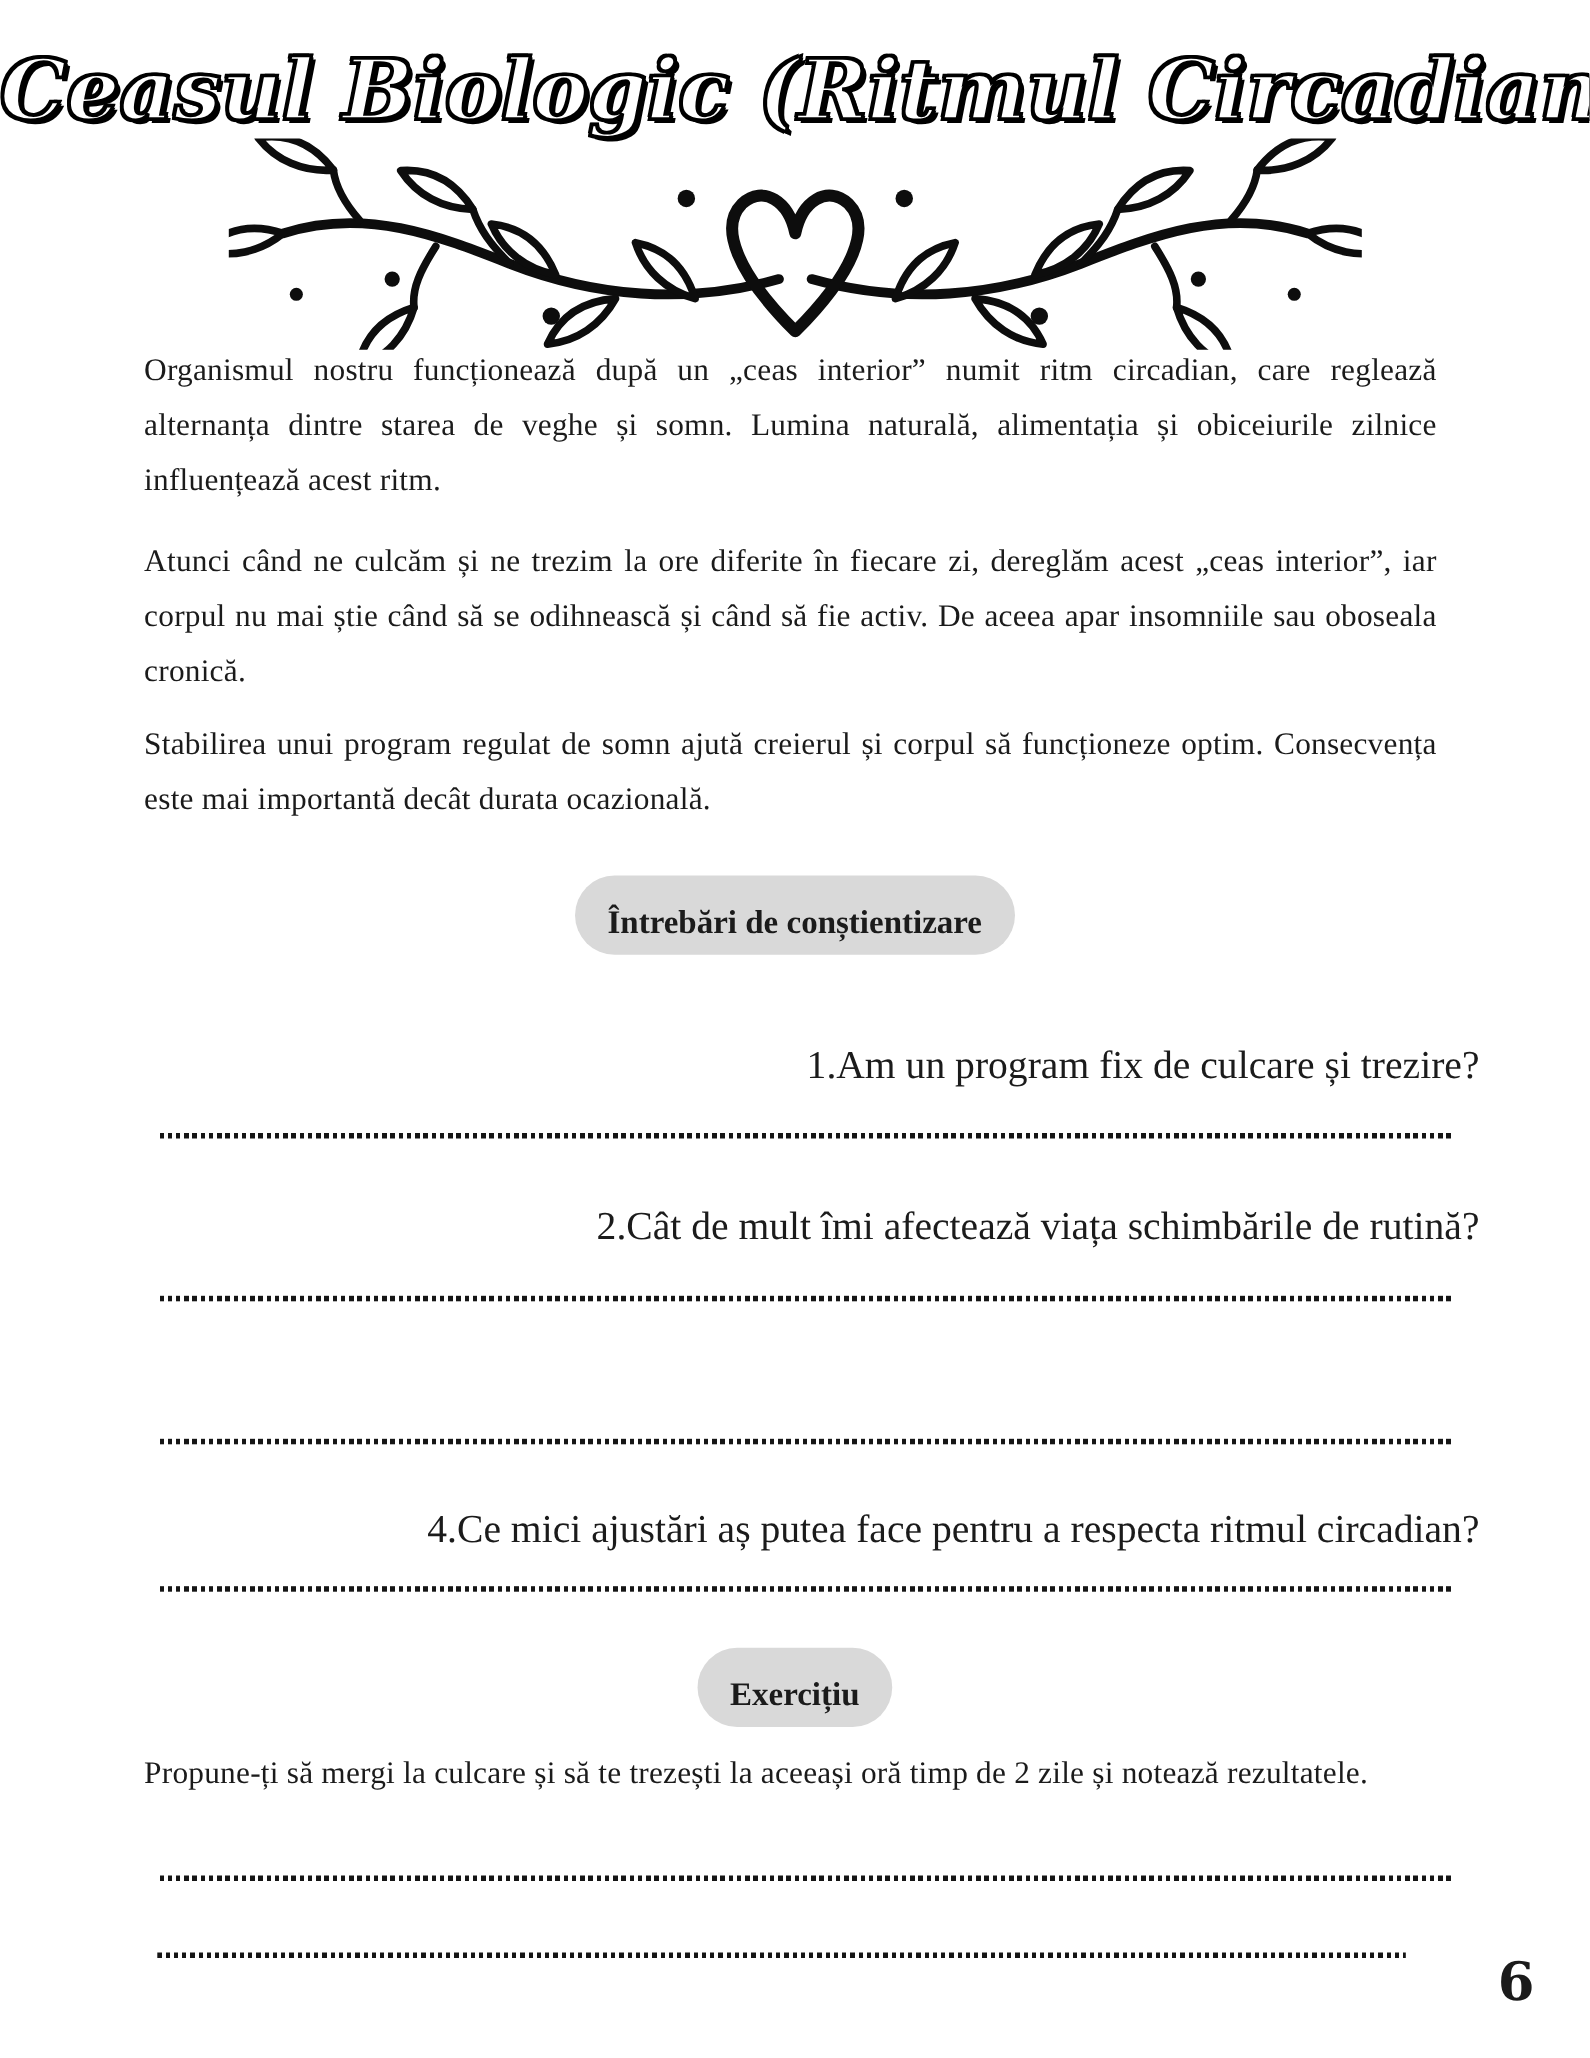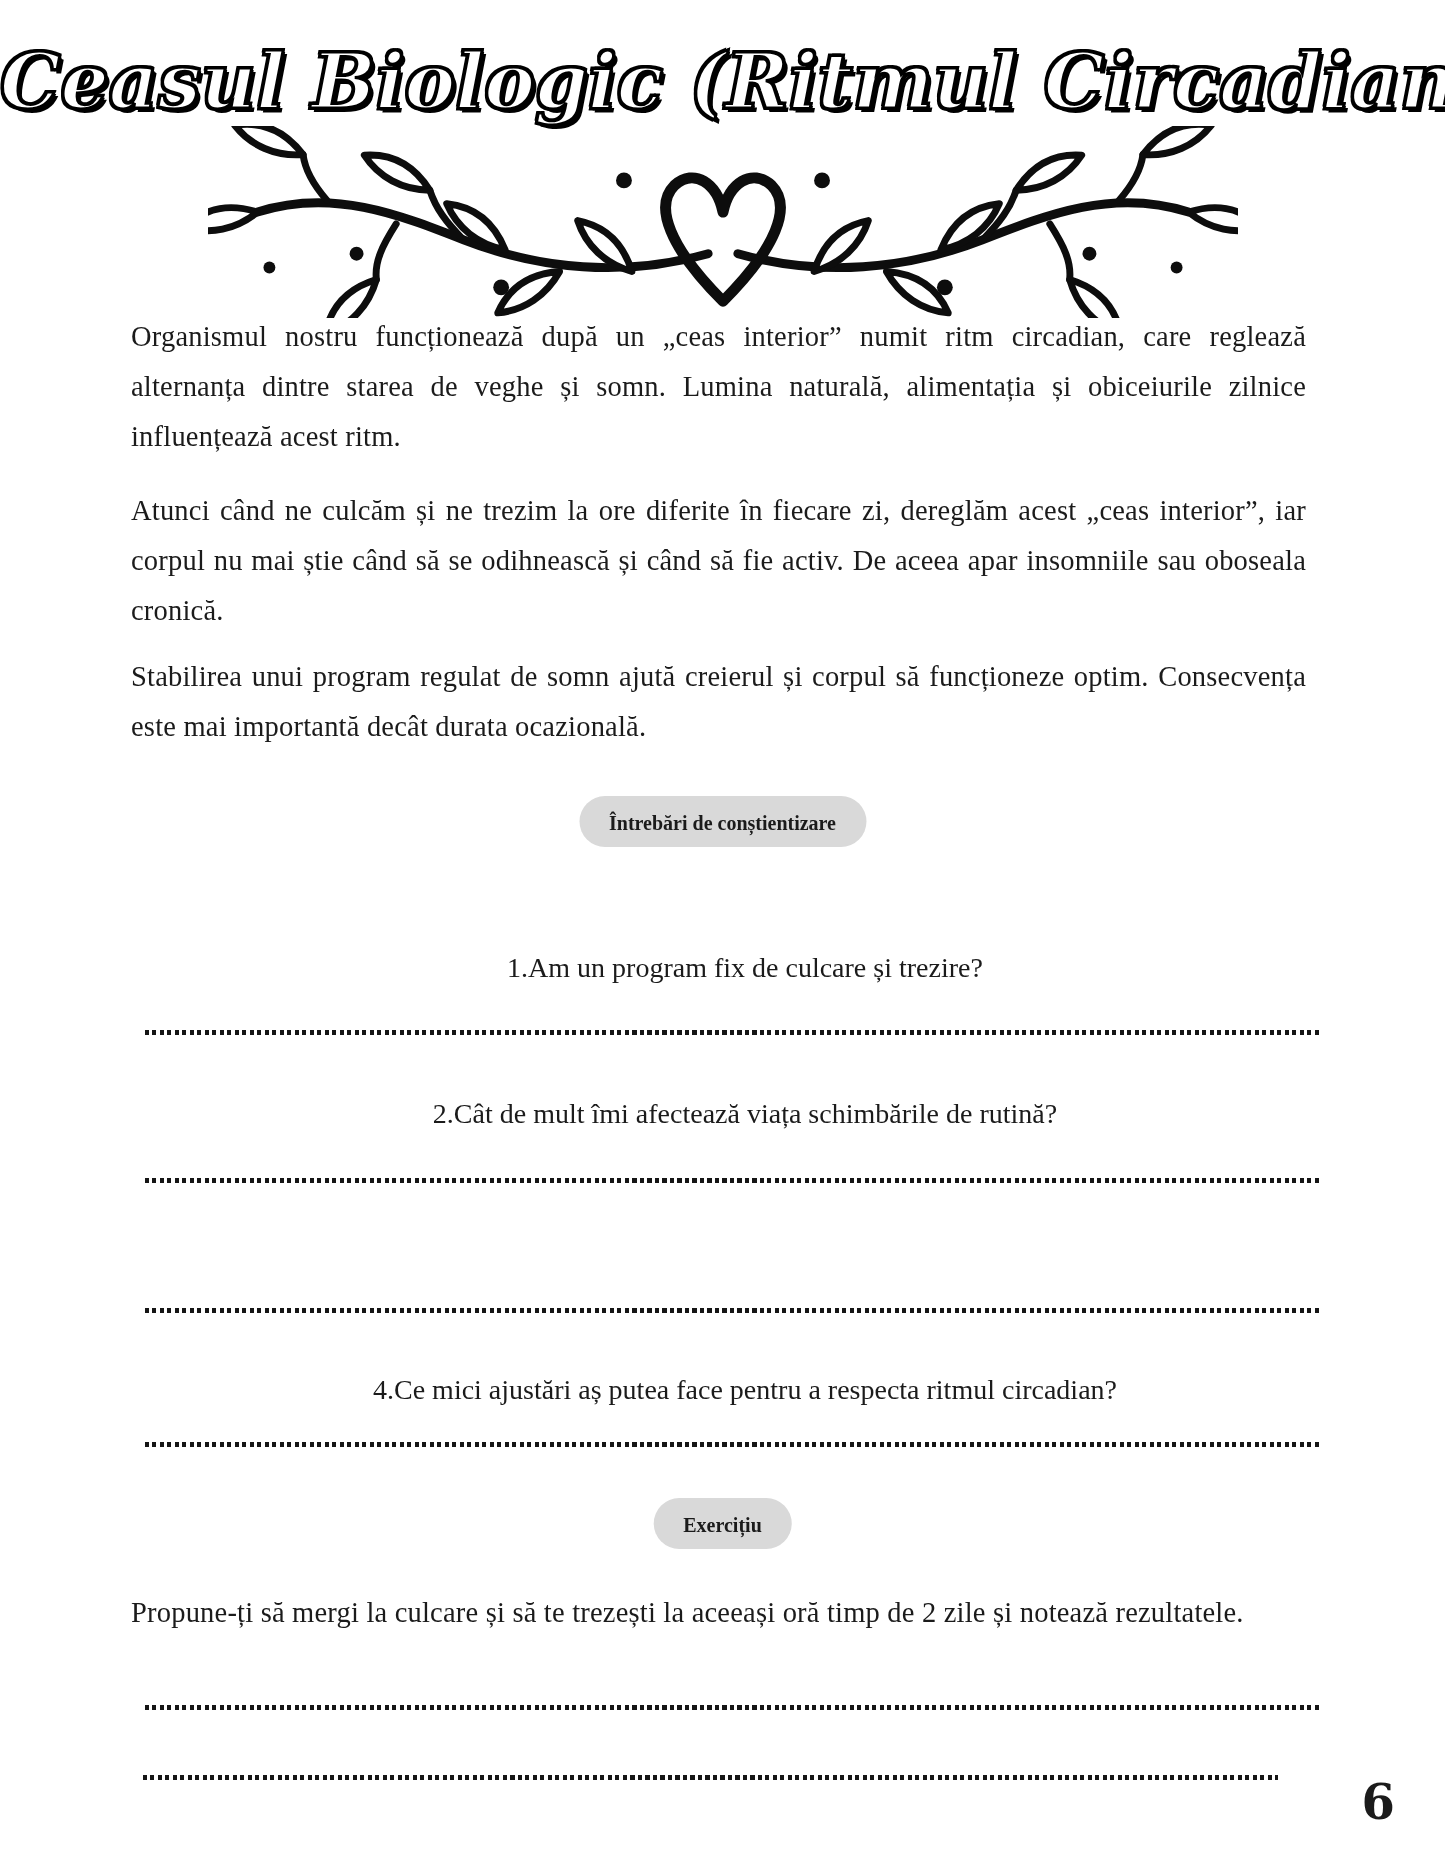--- a/index.html
+++ b/index.html
@@ -17,26 +17,26 @@
   }
   .ornament{position:absolute;top:126px;left:50%;transform:translateX(-50%);}
   .para{
     position:absolute;left:131px;width:1175px;margin:0;
     font-size:28.5px;line-height:50px;text-align:justify;text-justify:inter-word;
     letter-spacing:0.2px;
   }
   .pill{
     position:absolute;left:50%;transform:translateX(-50%);
     background:#d9d9d9;border-radius:999px;
-    font-weight:bold;font-size:20px;line-height:1;
-    padding:17px 30px 14px 30px;white-space:nowrap;
+    font-weight:bold;font-size:30px;line-height:1;
+    padding:28px 30px 14px 30px;white-space:nowrap;
   }
   .question{
     position:absolute;left:145px;width:1200px;margin:0;
-    font-size:28px;line-height:40px;text-align:center;
+    font-size:36px;line-height:40px;text-align:right;
   }
   .dotline{
     position:absolute;left:145px;width:1175px;height:5px;
     background:repeating-linear-gradient(90deg,#151515 0 4px,rgba(255,255,255,0) 4px 7.5px);
   }
   .dotline.short{width:1135px;left:143px;}
   .pagenum{
     position:absolute;top:1778px;right:50px;margin:0;
     font-family:"DejaVu Serif", serif;font-weight:bold;font-size:48px;line-height:1;
   }

